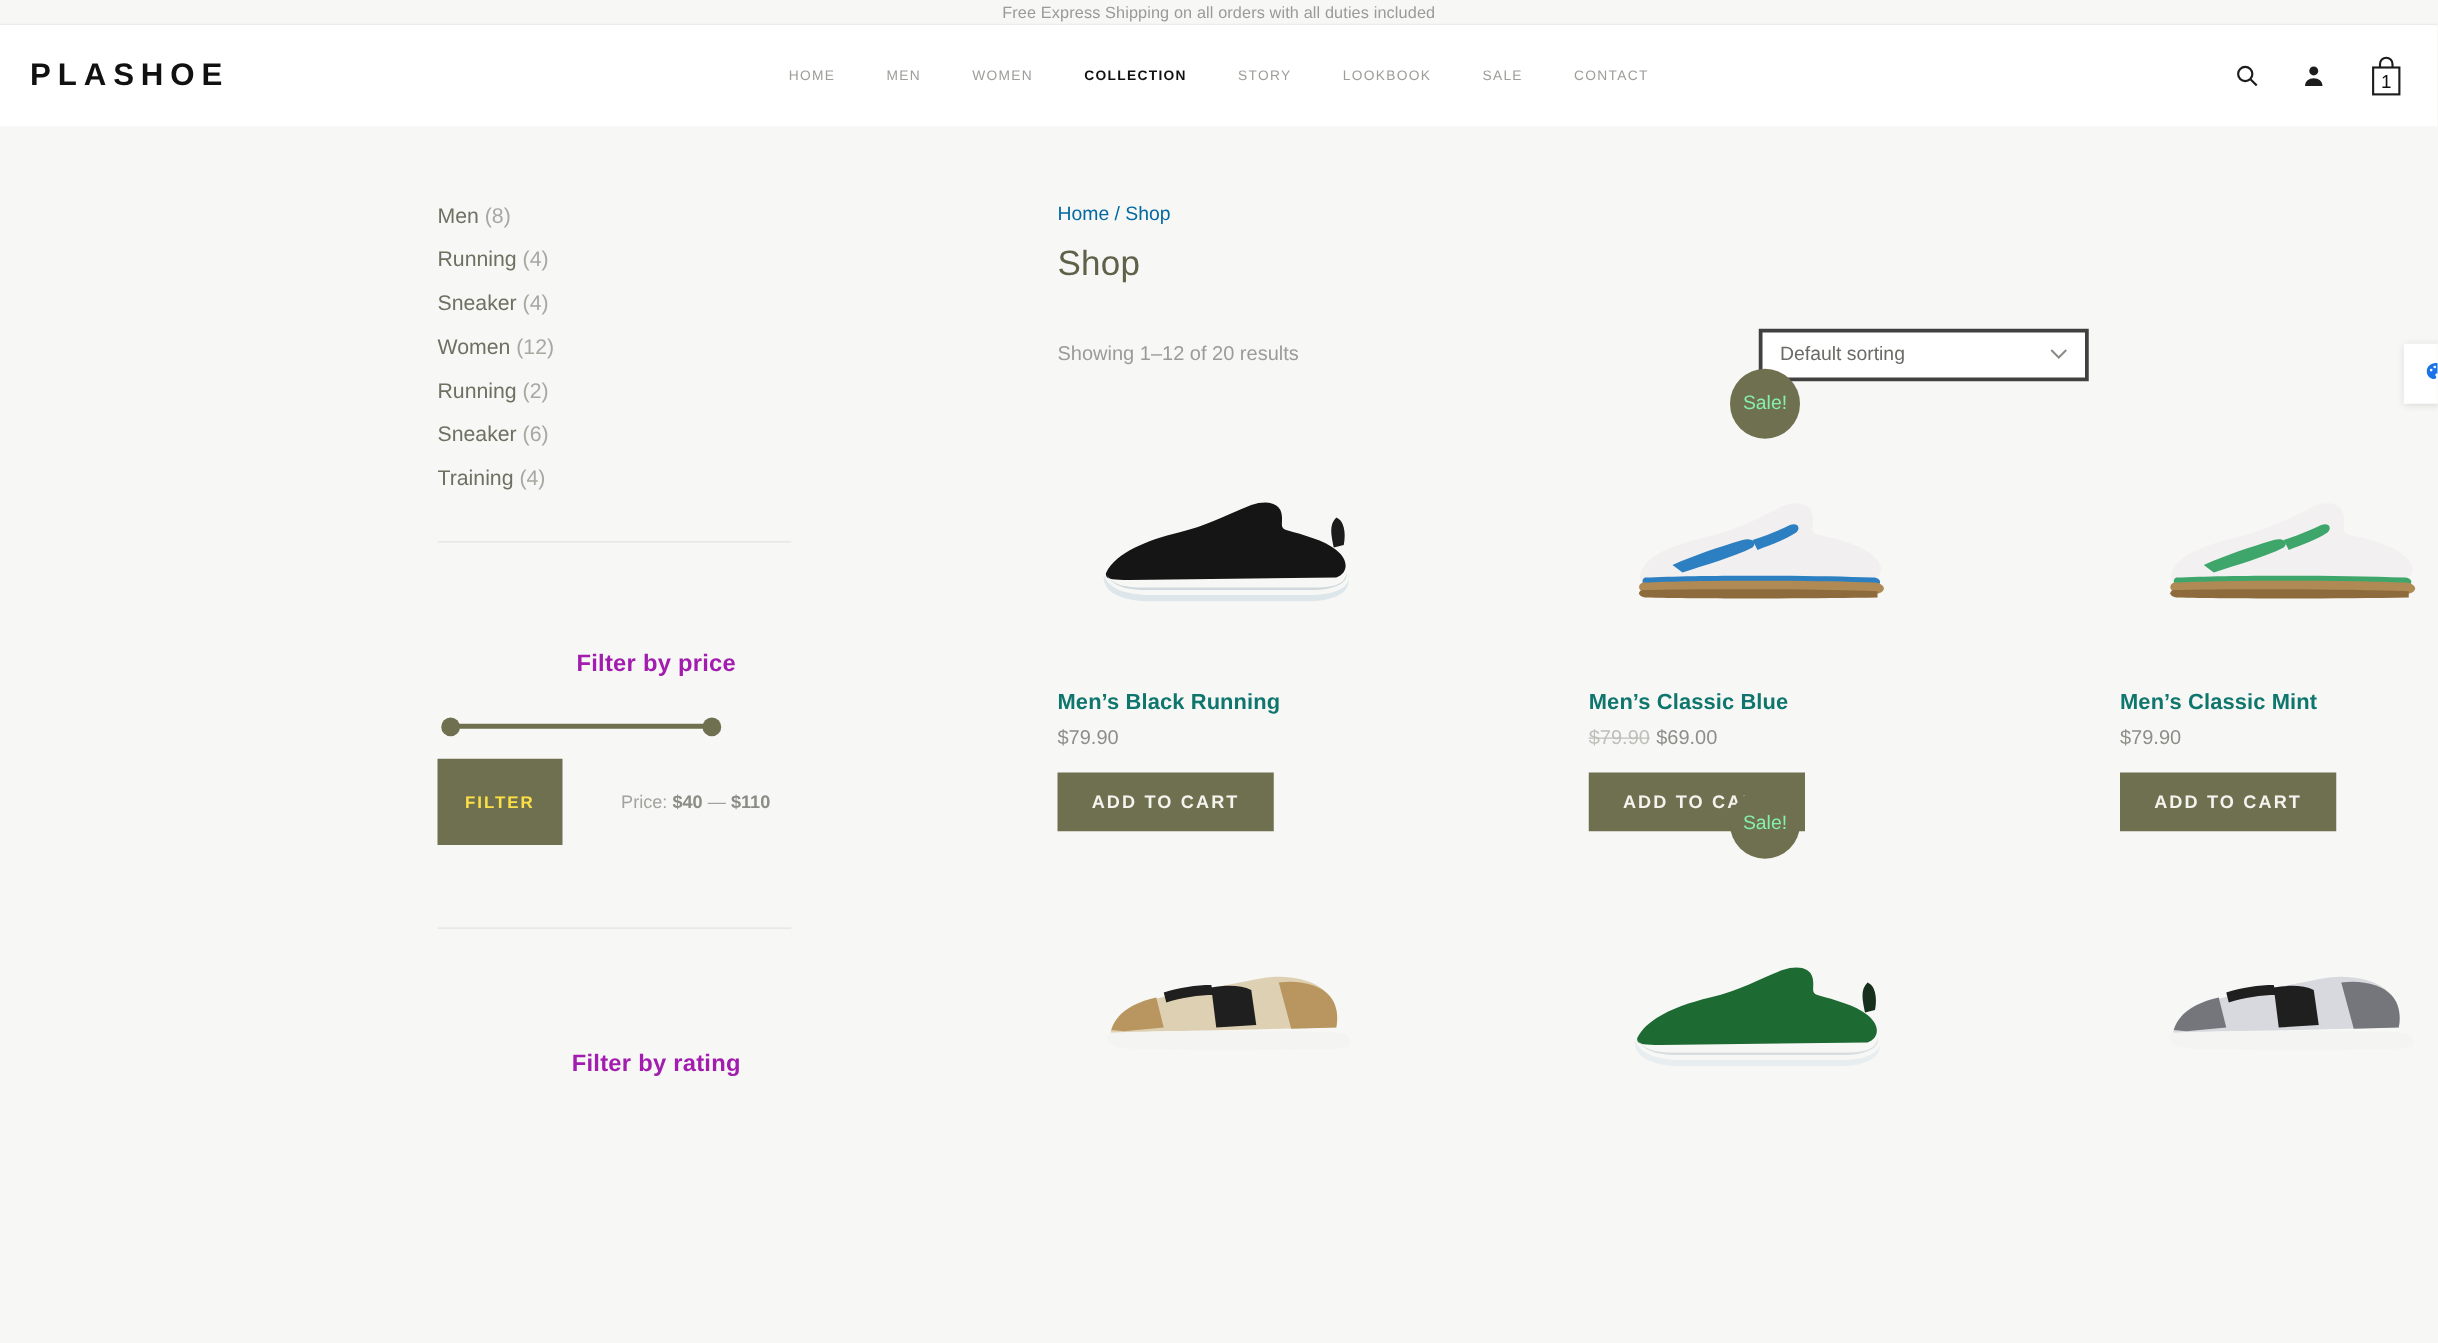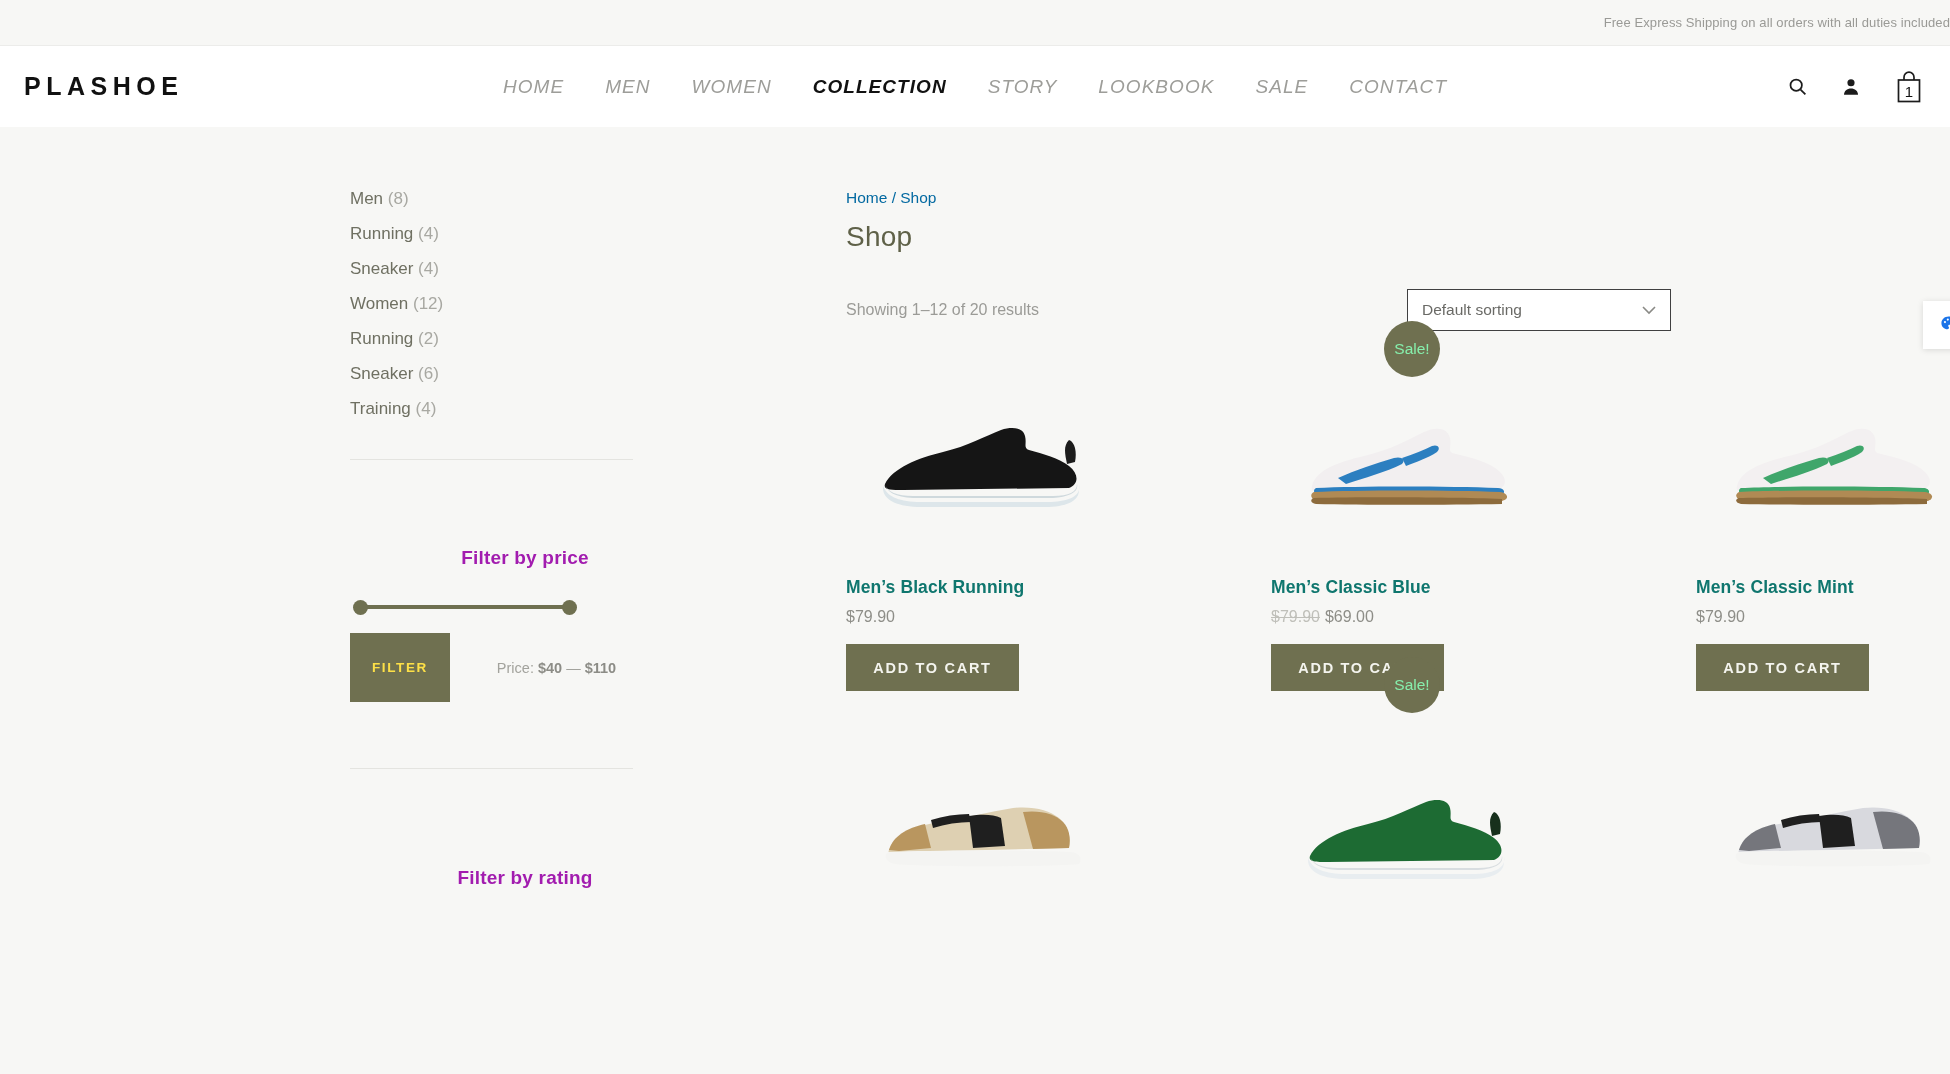--- a/index.html
+++ b/index.html
@@ -5,23 +5,23 @@
   * { box-sizing: border-box; margin: 0; padding: 0; }
   html, body {
     width: 1950px; height: 1074px;
     background: #f7f7f5;
     font-family: "Liberation Sans", sans-serif;
     overflow: hidden;
   }
 
   
   .announce {
-    height: 46px;
+    height: 20px;
     background: #f7f7f5;
-    display: flex; align-items: center; justify-content: flex-end;
+    display: flex; align-items: center; justify-content: center;
     border-bottom: 1px solid #ececea;
   }
   .announce-text {
     font-size: 13px; color: #9a9a96; letter-spacing: .1px;
   }
 
   
   .header {
     height: 81px;
     background: #ffffff;
@@ -33,22 +33,22 @@
     font-size: 25px; font-weight: bold; letter-spacing: 5.5px;
     color: #111; white-space: nowrap;
   }
   .nav {
     position: absolute; left: 0; right: 0;
     display: flex; justify-content: center; align-items: center;
     gap: 41px; pointer-events: none;
   }
   .nav a {
     pointer-events: auto;
-    font-size: 19px; letter-spacing: 1.05px;
-    color: #9d9d99; text-decoration: none; white-space: nowrap; font-style: italic;
+    font-size: 11px; letter-spacing: 1.05px;
+    color: #9d9d99; text-decoration: none; white-space: nowrap;
   }
   .nav a.active { color: #111; font-weight: bold; }
   .head-icons {
     margin-left: auto; display: flex; align-items: center; gap: 33px;
     position: relative; z-index: 2;
   }
   .icon-btn { display: flex; align-items: center; justify-content: center; }
   .cart-badge {
     position: relative; width: 30px; height: 34px;
     display: flex; align-items: flex-end; justify-content: center;
@@ -136,21 +136,21 @@
     font-size: 28px; color: #5f6148; font-weight: normal;
     margin-top: 14px; letter-spacing: .2px;
   }
   .result-row {
     display: flex; align-items: center; margin-top: 36px;
   }
   .result-count { font-size: 16px; color: #9b9b97; }
   .sort-select {
     margin-left: auto; margin-right: 308px;
     width: 264px; height: 42px;
-    border: 1px solid #404040; background: #fff;
+    border: 3px solid #404040; background: #fff;
     display: flex; align-items: center;
     padding: 0 14px; font-size: 15.5px; color: #6a6a66;
     position: relative; cursor: pointer;
   }
   .sort-select .chev {
     margin-left: auto; color: #8a8a86;
   }
 
   
   .grid {

